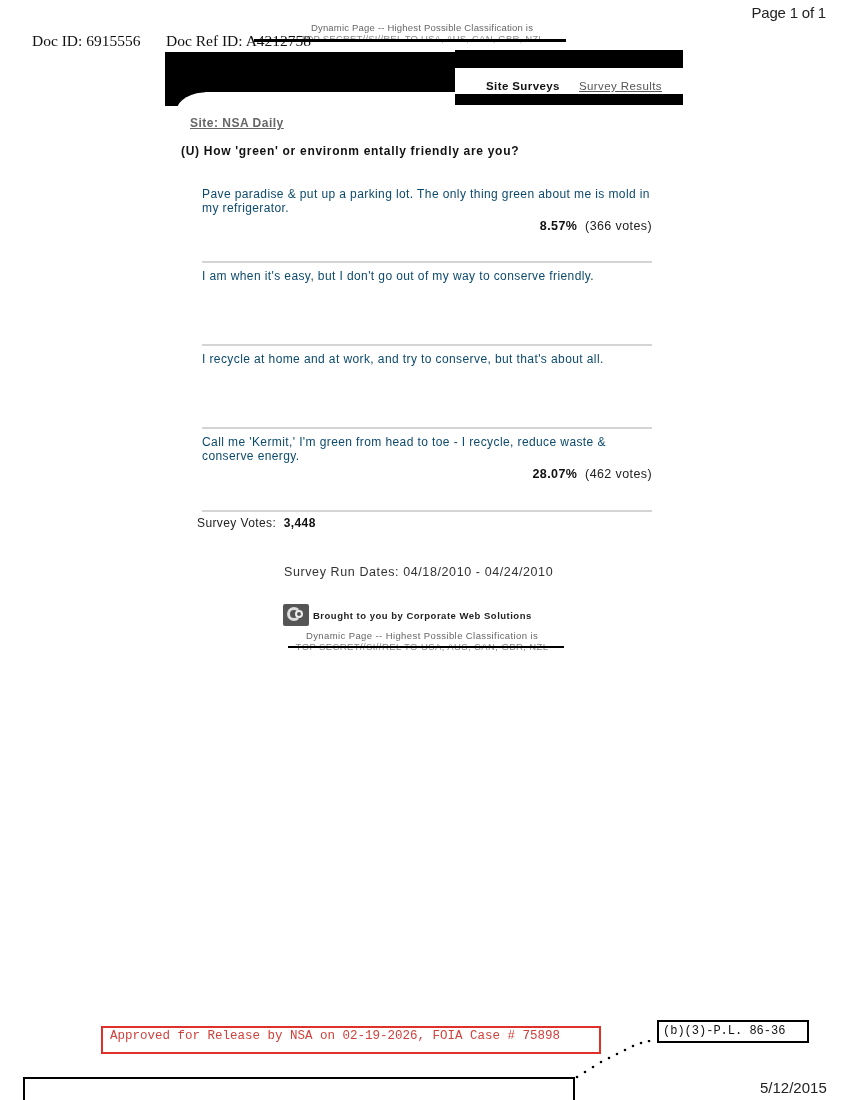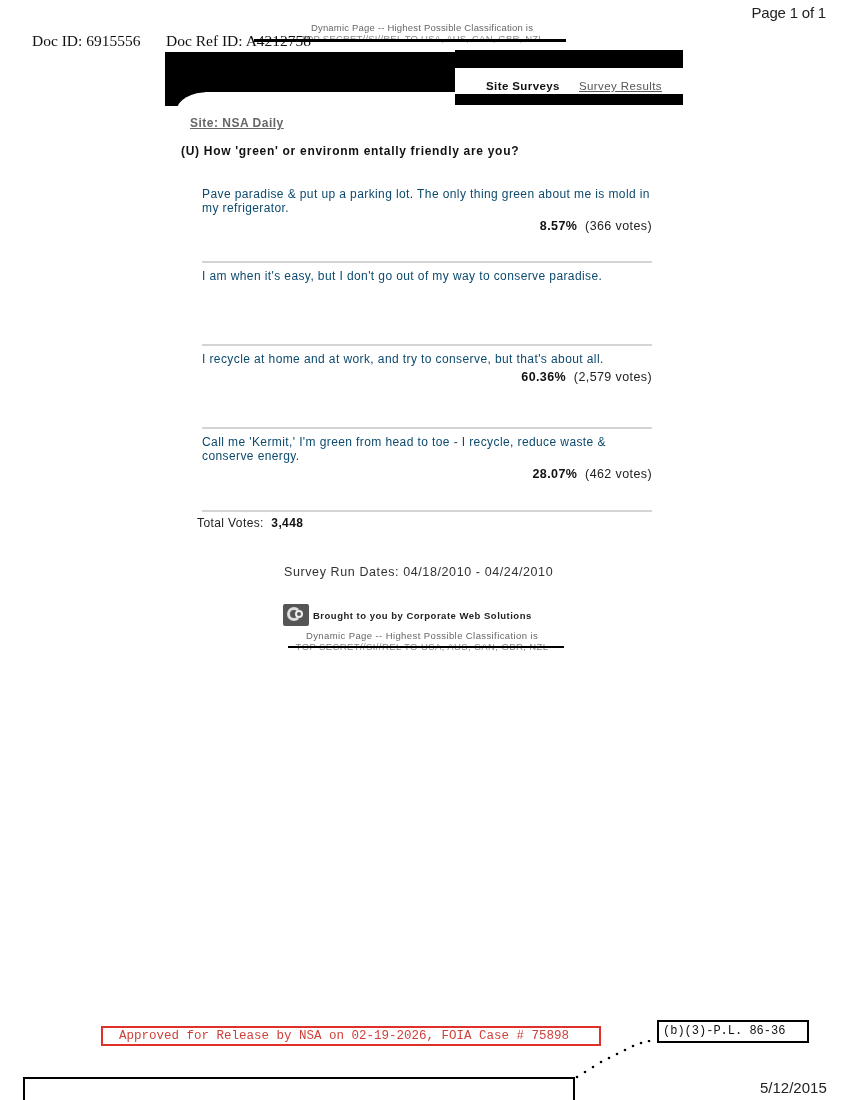--- a/index.html
+++ b/index.html
@@ -38,21 +38,21 @@
   .rundates { left:284px; top:565px; font-size:12.5px; color:#333; letter-spacing:0.6px; }
 
   .logo { left:283px; top:604px; width:26px; height:22px; background:#555; border-radius:2px; }
   .logo::before { content:""; position:absolute; left:4px; top:3px; width:14px; height:14px; border:3px solid #ddd; border-right-color:transparent; border-radius:50%; box-sizing:border-box; }
   .logo::after { content:""; position:absolute; left:12px; top:6px; width:8px; height:8px; border:2px solid #eee; border-radius:50%; box-sizing:border-box; }
   .brought { left:313px; top:610px; font-size:9.5px; font-weight:bold; color:#222; letter-spacing:0.5px; }
   .class-bottom { left:282px; top:630px; width:280px; text-align:center; font-size:9.5px; color:#666; line-height:11px; letter-spacing:0.4px; }
   .class-bottom .l2 { color:#888; }
   .strike-bottom { left:288px; top:646px; width:276px; height:2px; background:#000; }
 
-  .approved { left:101px; top:1026px; width:500px; height:20px; border:2px solid #e0302a; box-sizing:border-box; font-family:"Liberation Mono", monospace; font-size:12.5px; color:#d0413b; line-height:16px; padding-left:16px; white-space:nowrap; }
+  .approved { left:101px; top:1026px; width:500px; height:28px; border:2px solid #e0302a; box-sizing:border-box; font-family:"Liberation Mono", monospace; font-size:12.5px; color:#d0413b; line-height:16px; padding-left:7px; white-space:nowrap; }
   .exemption { left:657px; top:1020px; width:152px; height:23px; border:2px solid #000; box-sizing:border-box; font-family:"Liberation Mono", monospace; font-size:12px; color:#111; line-height:19px; padding-left:4px; white-space:nowrap; }
   .redact-box { left:23px; top:1077px; width:552px; height:40px; border:2px solid #000; box-sizing:border-box; }
   .dots { left:575px; top:1040px; width:80px; height:40px; }
   .date-bottom { left:760px; top:1079px; font-size:15px; color:#222; }
 </style>
 </head>
 <body>
 
 <div class="abs page-num">Page 1 of 1</div>
 <div class="abs docid">Doc ID: 6915556</div>
@@ -74,37 +74,36 @@
 <div class="abs site-label">Site: NSA Daily</div>
 <div class="abs question">(U) How 'green' or environm entally friendly are you?</div>
 
 <div class="abs answer" style="top:187px">
   <div class="text">Pave paradise &amp; put up a parking lot. The only thing green about me is mold in my refrigerator.</div>
   <div class="result"><span class="pct">8.57%</span>&nbsp;&nbsp;<span>(366 votes)</span></div>
 </div>
 <div class="abs sep" style="top:261px"></div>
 
 <div class="abs answer" style="top:269px">
-  <div class="text">I am when it's easy, but I don't go out of my way to conserve paradise.</div>
+  <div class="text">I am when it's easy, but I don't go out of my way to conserve friendly.</div>
 </div>
 <div class="abs sep" style="top:344px"></div>
 
 <div class="abs answer" style="top:352px">
   <div class="text">I recycle at home and at work, and try to conserve, but that's about all.</div>
-  <div class="result"><span class="pct">60.36%</span>&nbsp;&nbsp;<span>(2,579 votes)</span></div>
 </div>
 <div class="abs sep" style="top:427px"></div>
 
 <div class="abs answer" style="top:435px">
   <div class="text">Call me 'Kermit,' I'm green from head to toe - I recycle, reduce waste &amp; conserve energy.</div>
   <div class="result"><span class="pct">28.07%</span>&nbsp;&nbsp;<span>(462 votes)</span></div>
 </div>
 <div class="abs sep" style="top:510px"></div>
 
-<div class="abs total"><span>Total Votes:</span>&nbsp;&nbsp;<b>3,448</b></div>
+<div class="abs total"><span>Survey Votes:</span>&nbsp;&nbsp;<b>3,448</b></div>
 <div class="abs rundates">Survey Run Dates: 04/18/2010 - 04/24/2010</div>
 
 <div class="abs logo"></div>
 <div class="abs brought">Brought to you by Corporate Web Solutions</div>
 <div class="abs class-bottom">
   <div>Dynamic Page -- Highest Possible Classification is</div>
   <div class="l2">TOP SECRET//SI//REL TO USA, AUS, CAN, GBR, NZL</div>
 </div>
 <div class="abs strike-bottom"></div>
 

